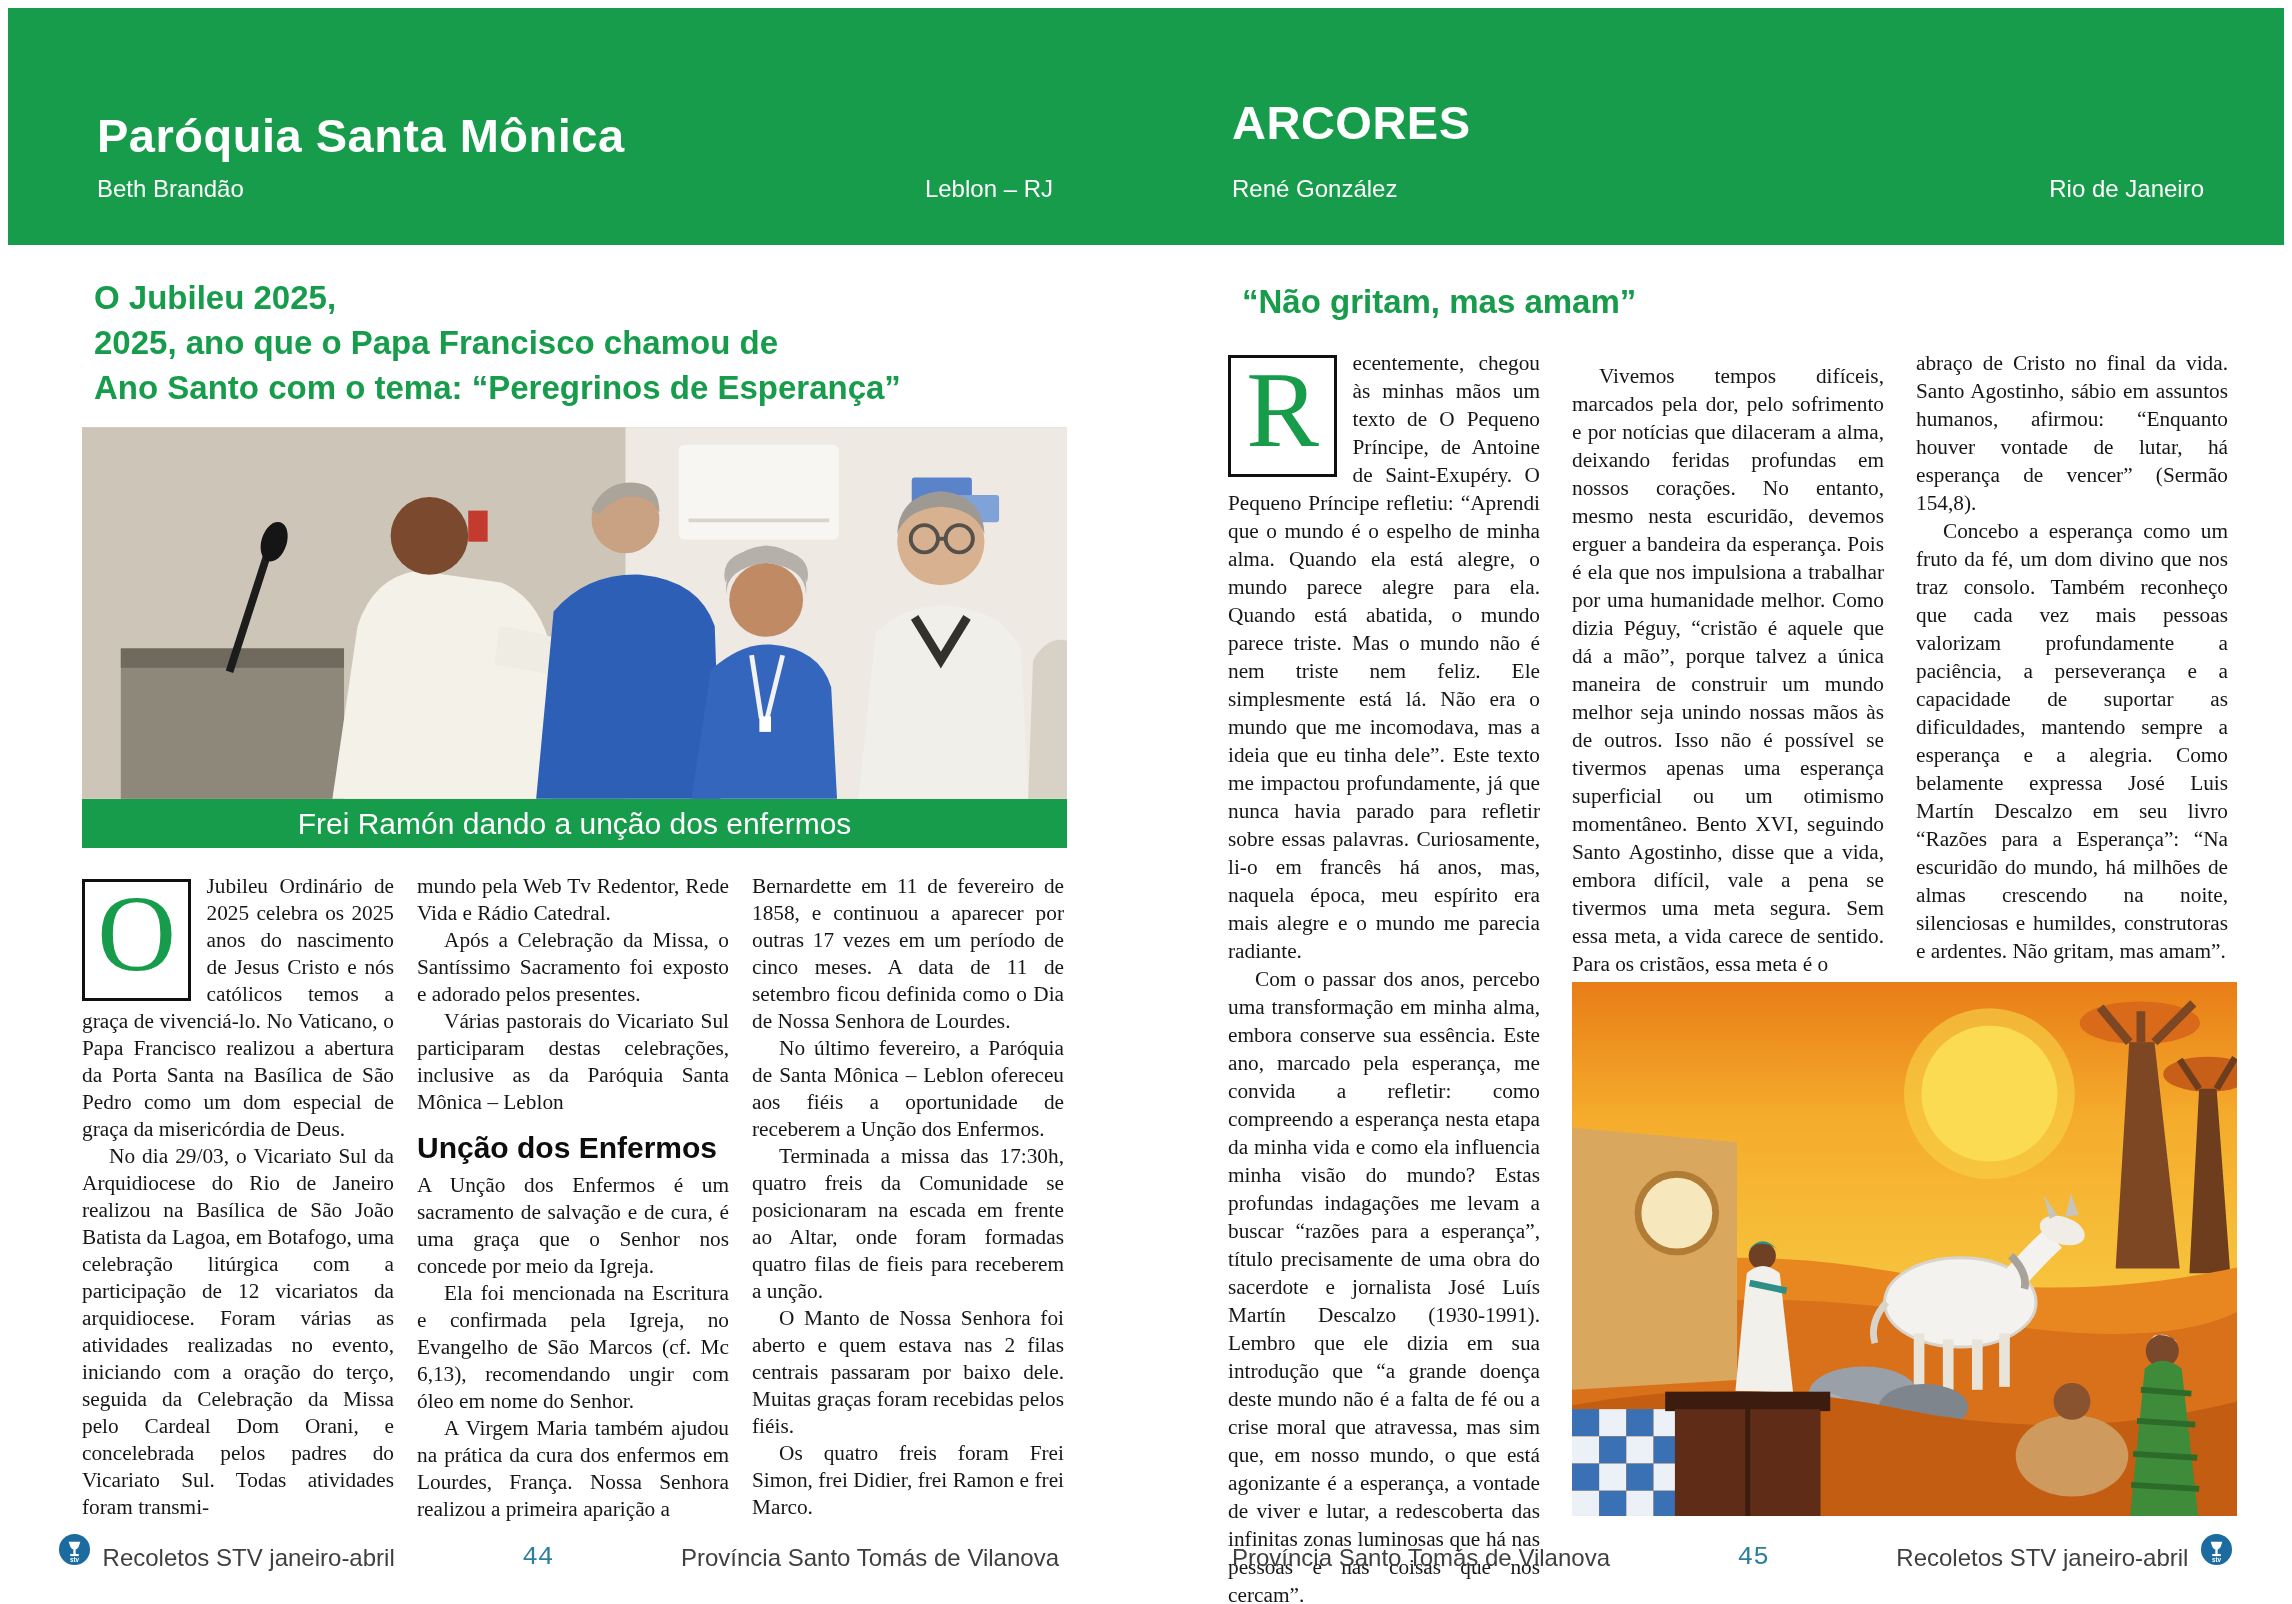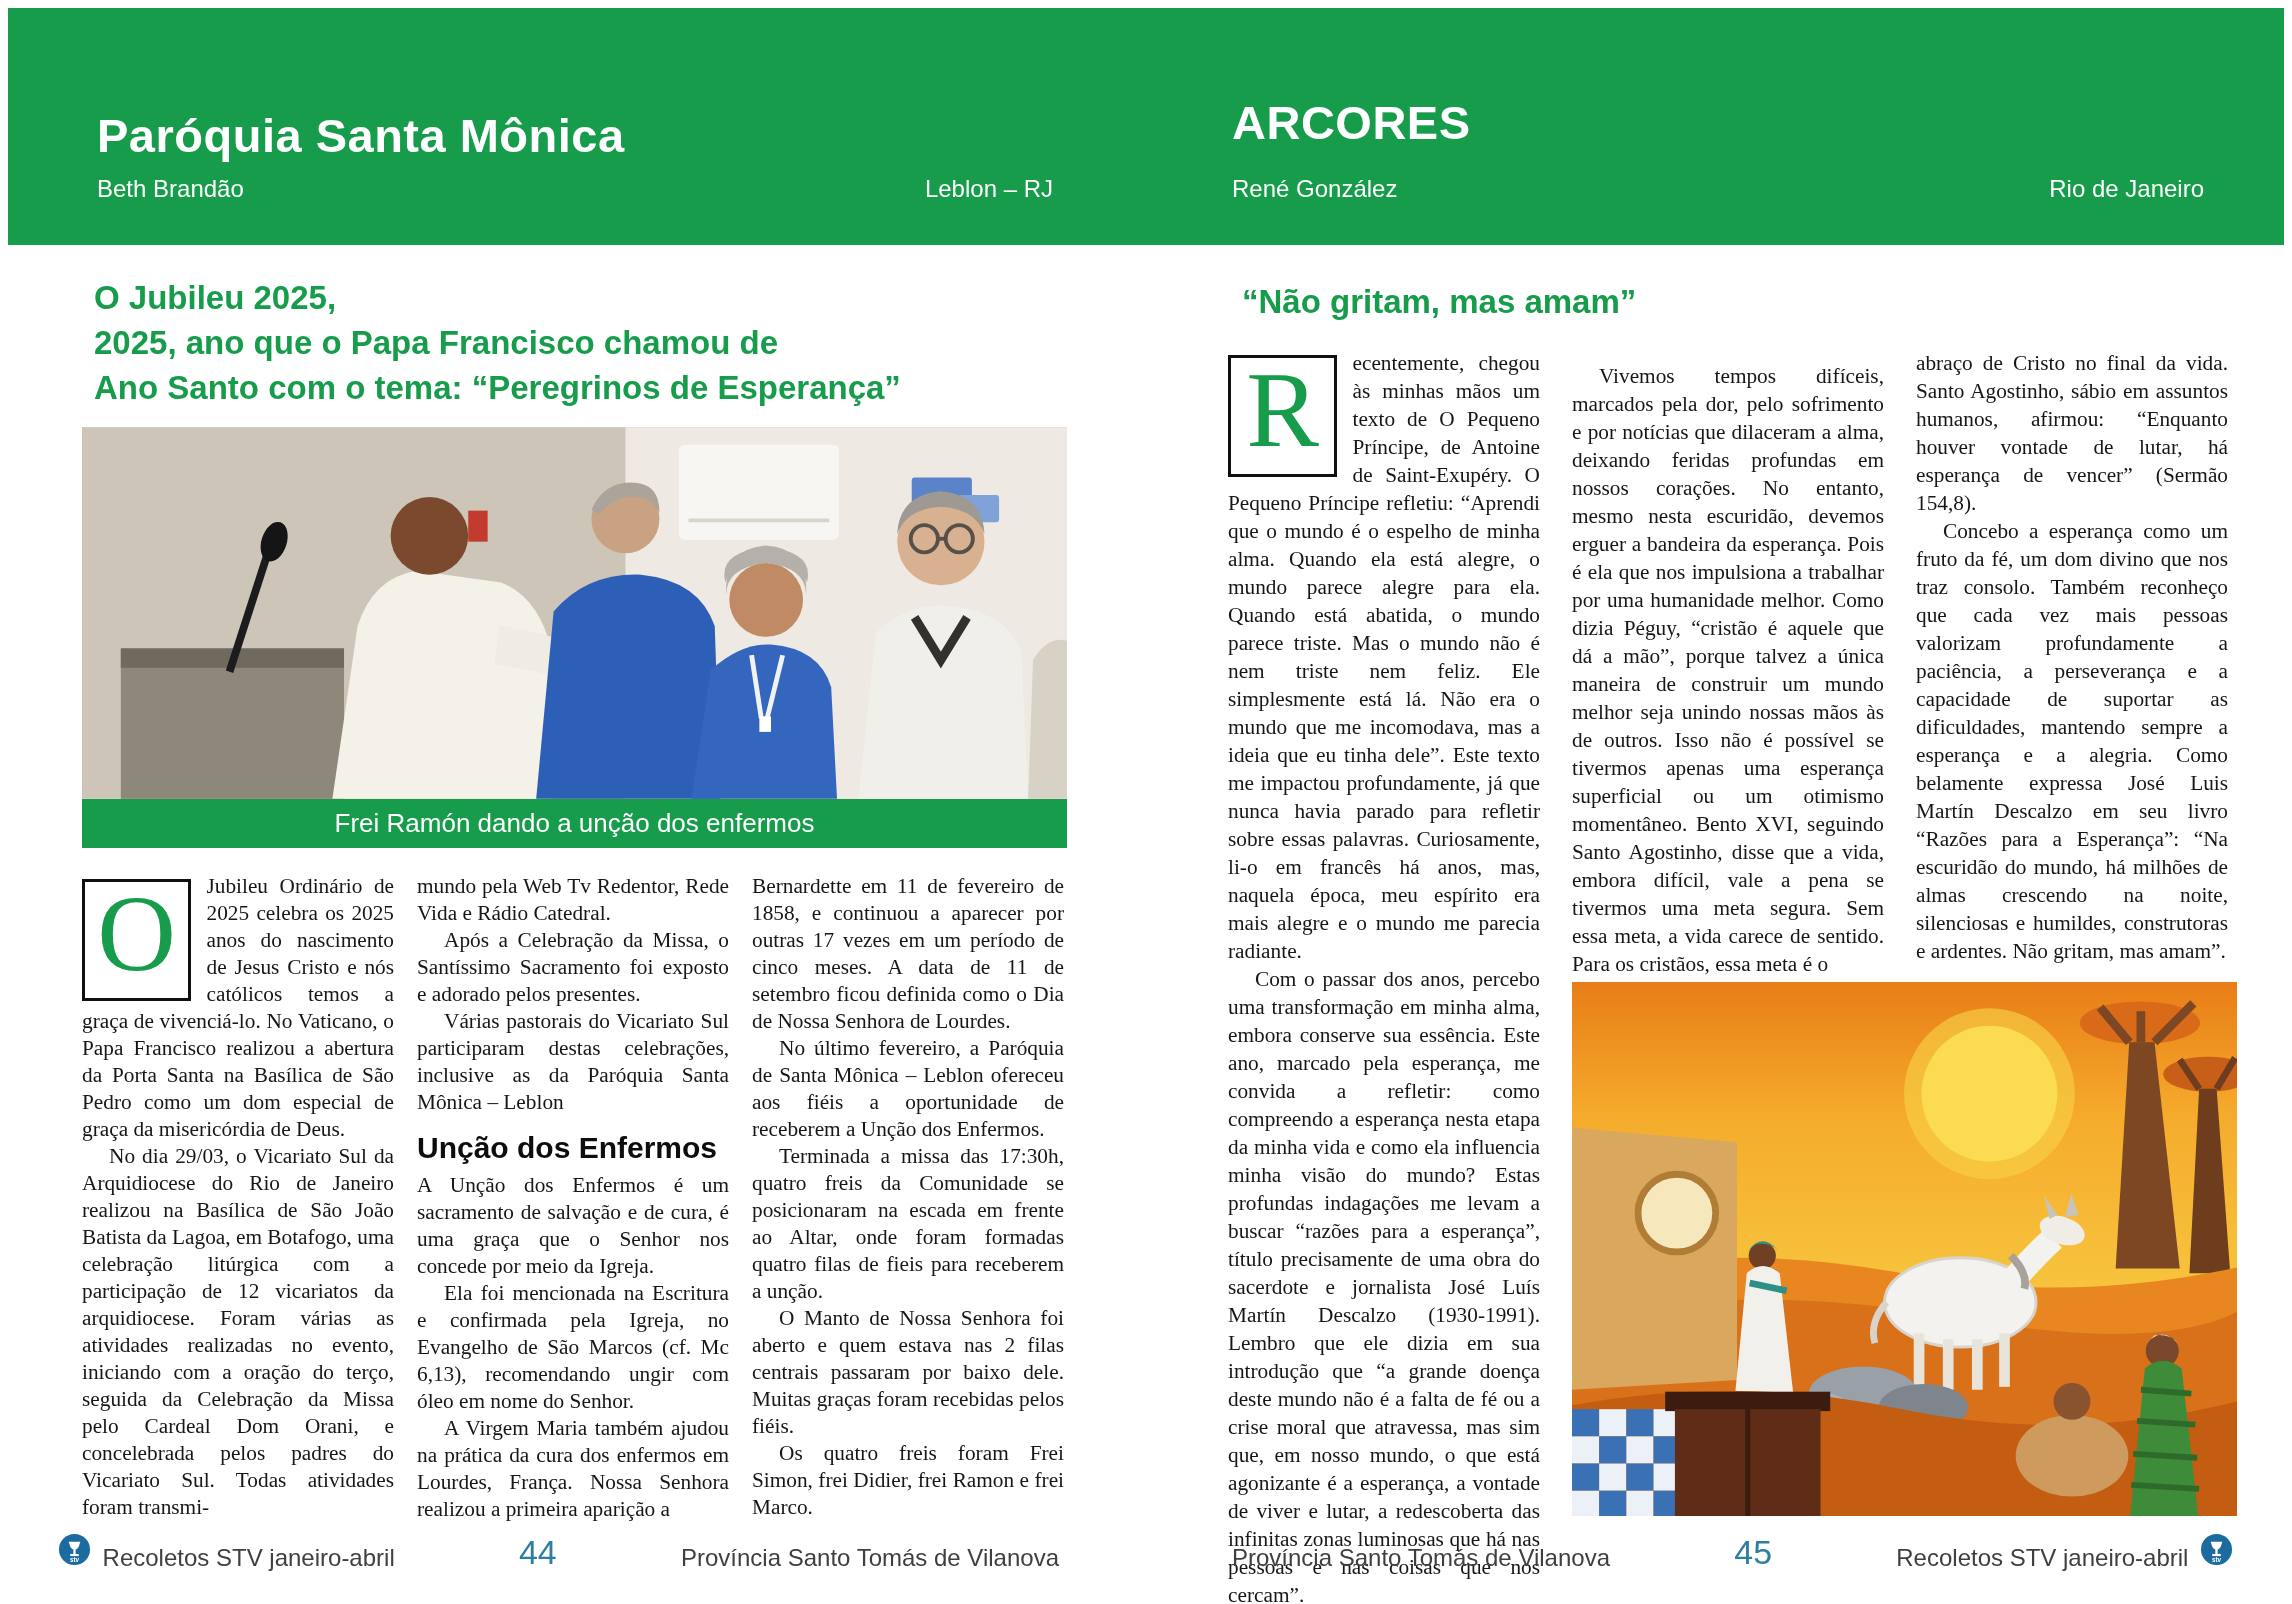--- a/index.html
+++ b/index.html
@@ -14,40 +14,40 @@
           font-family:"Liberation Sans",sans-serif;color:#141414;}
   
   .band{position:absolute;left:7.8px;top:7.8px;width:2276px;height:237px;background:var(--green);}
   .hdr-title{position:absolute;color:#fff;font-weight:bold;font-size:47px;letter-spacing:0.5px;}
   .hdr-row{position:absolute;display:flex;justify-content:space-between;color:#fff;font-size:24px;font-weight:400;}
   
   .headline{position:absolute;color:var(--green);font-weight:bold;font-size:33px;line-height:45px;margin-left:12px;}
   
   .photo{position:absolute;left:82px;top:427px;width:985px;height:372px;overflow:hidden;}
   .caption{position:absolute;left:82px;top:799px;width:985px;height:49px;background:var(--green);
-           color:#fff;display:flex;align-items:center;justify-content:center;font-size:26px;}
+           color:#fff;display:flex;align-items:center;justify-content:center;font-size:30px;}
   
   .col{position:absolute;width:312px;text-align:justify;
        font-family:"Liberation Serif",serif;font-size:21.3px;color:#161616;}
   .col-l{line-height:27px;}
   .col-r{line-height:28px;}
   .col p{margin:0;text-indent:27px;}
   .col p.ni{text-indent:0;}
   .dropbox{float:left;width:109px;height:122px;border:3.9px solid #101010;margin:5.8px 15.5px 1.9px 0;
            display:flex;align-items:center;justify-content:center;background:#fff;}
   .droplet{font-family:"Liberation Serif",serif;font-size:109px;line-height:1;color:var(--green);
            transform:translateY(-5.8px);}
   .subhead{font-family:"Liberation Sans",sans-serif;font-weight:bold;font-size:30px;
            margin:17.5px 0 11.6px;text-indent:0;text-align:left;color:#0d0d0d;}
   
   .painting{position:absolute;left:1572px;top:982px;width:665px;height:534px;overflow:hidden;}
   
   .footer{position:absolute;top:1533px;height:39px;display:flex;align-items:flex-end;
           font-size:24px;color:var(--footertext);}
-  .footer .pnum{font-family:Liberation Sans, sans-serif;font-size:34px;color:var(--pagenum);}
+  .footer .pnum{font-family:Liberation Mono, monospace;font-size:26px;color:var(--pagenum);}
   .f-left{left:58px;width:1001px;}
   .f-right{left:1232px;width:1001px;}
   .f-spacer{flex:1;}
   .logo{flex:0 0 auto;}
   .f-gap{width:11.6px;flex:0 0 auto;}
 </style>
 </head>
 <body>
 
 <div class="spread">

